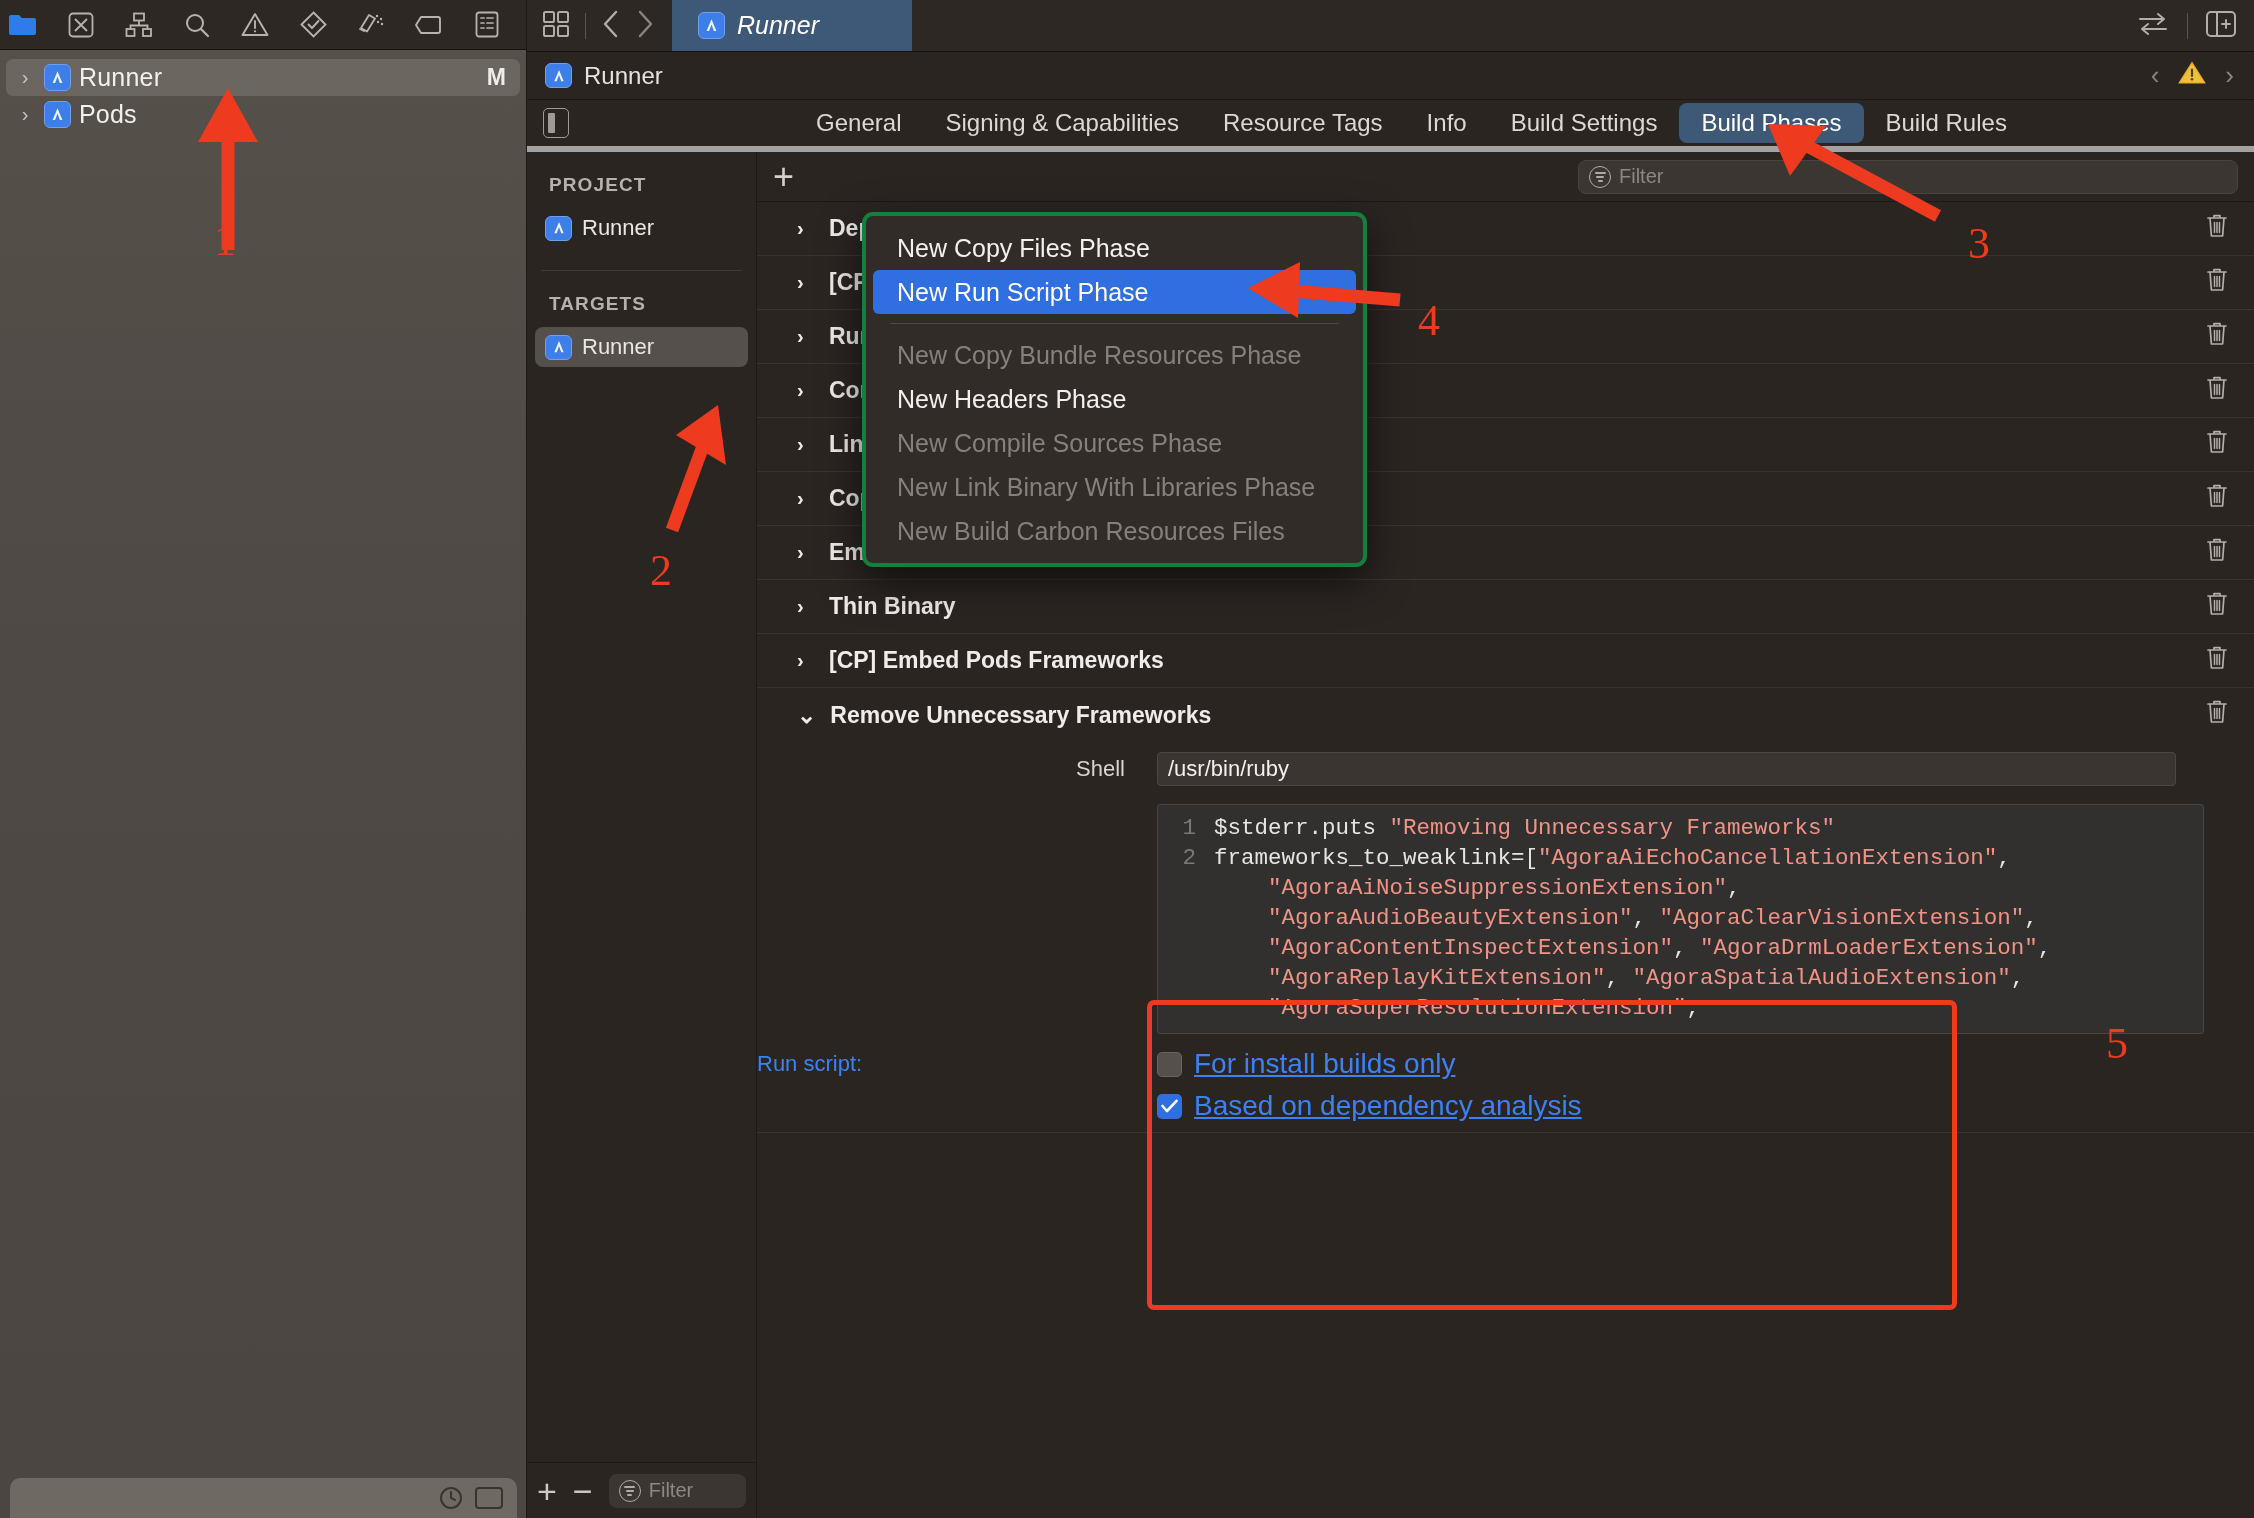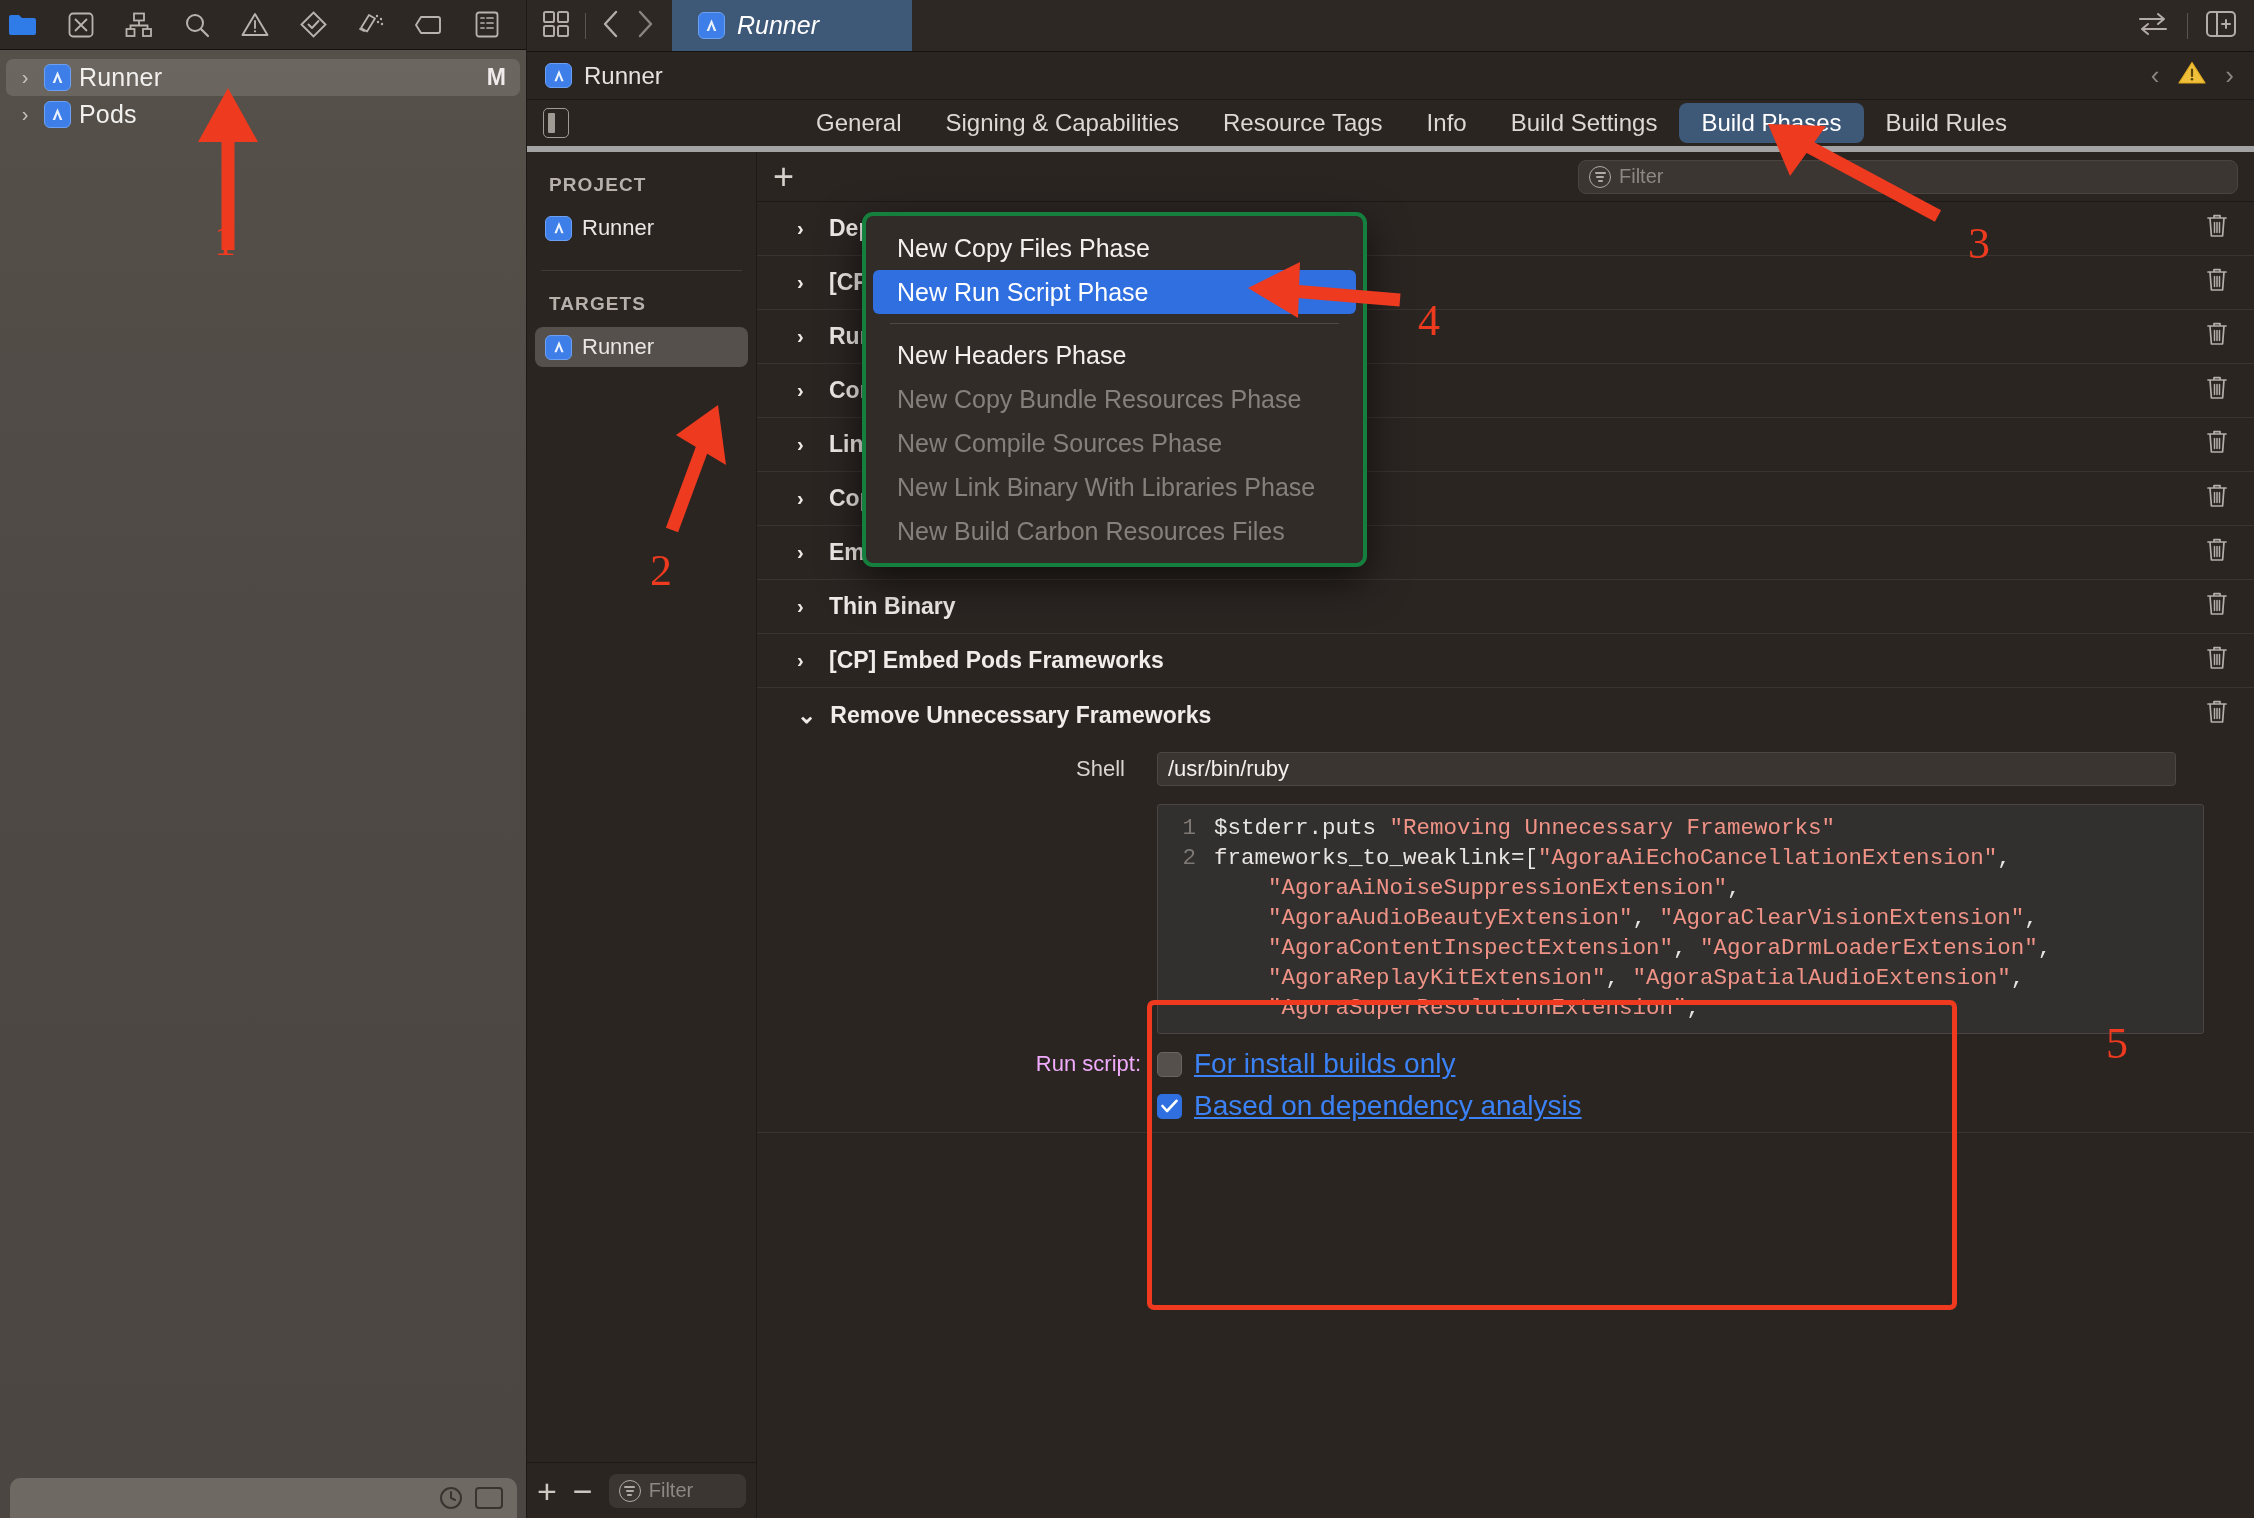--- a/index.html
+++ b/index.html
@@ -205,21 +205,21 @@
     font-size: 22.5px; line-height: 30px; white-space: pre;
   }
   .ln {
     width: 56px; min-width: 56px; text-align: right; padding-right: 18px;
     color: #7d7874;
   }
   .code-txt { color: #e8e4e1; }
   .str { color: #f09386; }
   #rs-checks { margin-top: 14px; }
   .chk-row { display: flex; align-items: center; }
-  .chk-lab { width: 400px; text-align: right; padding-right: 16px; color: #f0abfc; font-size: 22px; }
+  .chk-lab { width: 400px; text-align: left; padding-right: 16px; color: #3b82f6; font-size: 22px; }
   .cbox {
     width: 25px; height: 25px; border-radius: 5px; flex: 0 0 25px;
     margin-right: 12px; display: flex; align-items: center; justify-content: center;
   }
   .cbox.off { background: #55504c; border: 1px solid #6a645f; }
   .cbox.on  { background: #2f6fe0; }
   .cbox.on svg { display: block; }
   .chk-text { color: #3b82f6; font-size: 28px; text-decoration: underline; }
 
   
@@ -652,22 +652,22 @@
       </div>
     </div>
 
     <div id="hl-box"></div>
   </div>
 
   <div id="menu">
     <div class="mi">New Copy Files Phase</div>
     <div class="mi sel">New Run Script Phase</div>
     <div class="msep"></div>
+    <div class="mi dim">New Copy Bundle Resources Phase</div>
     <div class="mi">New Headers Phase</div>
-    <div class="mi dim">New Copy Bundle Resources Phase</div>
     <div class="mi dim">New Compile Sources Phase</div>
     <div class="mi dim">New Link Binary With Libraries Phase</div>
     <div class="mi dim">New Build Carbon Resources Files</div>
   </div>
 
   <svg class="anno" style="left:0;top:0" width="2254" height="1518">
 
     <g>
       <path d="M228 250 L228 122" stroke="#ee3a1f" stroke-width="13" fill="none"></path>
       <path d="M228 88 L258 142 L198 142 Z" fill="#ee3a1f"></path>

